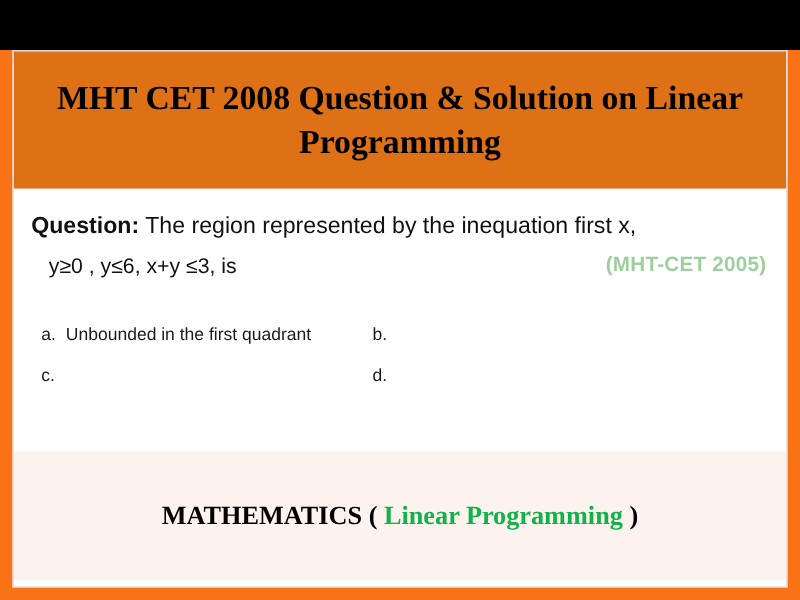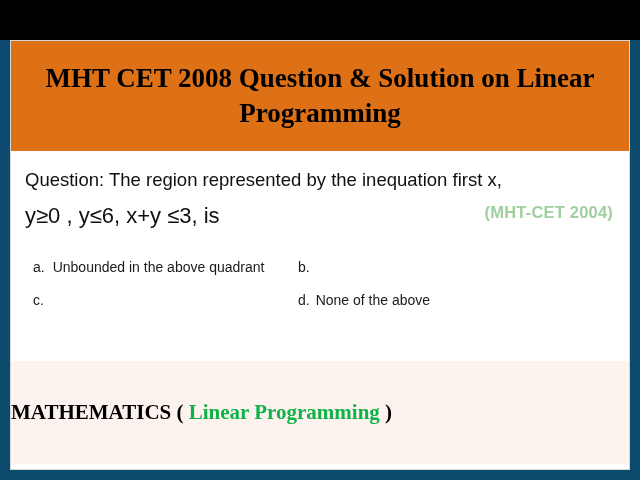--- a/index.html
+++ b/index.html
@@ -12,21 +12,21 @@
     background: #000000;
     font-family: "Liberation Sans", sans-serif;
     overflow: hidden;
   }
   .slide {
     position: absolute;
     left: 0;
     top: 40px;
     width: 640px;
     height: 440px;
-    background: #0c4a6e;
+    background: #f97316;
     box-sizing: border-box;
   }
   .card {
     position: absolute;
     left: 10px;
     top: 0px;
     width: 620px;
     height: 430px;
     background: #ffffff;
     border: 1px solid #d8d8d8;
@@ -66,28 +66,28 @@
   .question-line {
     position: absolute;
     left: 14px;
     top: 18px;
     width: 592px;
     font-size: 18.5px;
     color: #111111;
     line-height: 1.15;
   }
   .question-label {
-    font-weight: normal;
+    font-weight: bold;
   }
   .question-line2 {
     position: absolute;
-    left: 14px;
+    left: 28px;
     top: 52px;
     width: 592px;
-    font-size: 22px;
+    font-size: 17px;
     color: #111111;
   }
   .exam-tag {
     position: absolute;
     right: 16px;
     top: 52px;
     font-size: 16.5px;
     font-weight: bold;
     color: #9fcf9f;
     letter-spacing: 0.2px;
@@ -124,21 +124,21 @@
   }
   .footer-band {
     position: absolute;
     left: 0;
     top: 320px;
     width: 100%;
     height: 103px;
     background: #fdf3ee;
     display: flex;
     align-items: center;
-    justify-content: flex-start;
+    justify-content: center;
   }
   .footer-text {
     font-family: "Liberation Serif", serif;
     font-weight: bold;
     font-size: 21px;
     color: #000000;
     text-align: center;
   }
   .footer-topic {
     color: #12b24b;
@@ -156,39 +156,38 @@
 
     <div class="body-area">
 
       <div class="question-line">
         <span class="question-label">Question:</span>
         <span>The region represented by the inequation first x,</span>
       </div>
 
       <div class="question-line2">y≥0 , y≤6, x+y ≤3, is</div>
 
-      <div class="exam-tag">(MHT-CET 2004)</div>
+      <div class="exam-tag">(MHT-CET 2005)</div>
 
       <div class="options">
         <div class="opt-row">
           <div class="opt-a">
             <span class="opt-key">a.</span>
-            <span>Unbounded in the above quadrant</span>
+            <span>Unbounded in the first quadrant</span>
           </div>
           <div class="opt-b">
             <span class="opt-key-b">b.</span>
           </div>
         </div>
         <div class="opt-row">
           <div class="opt-a">
             <span class="opt-key">c.</span>
           </div>
           <div class="opt-b">
             <span class="opt-key-b">d.</span>
-            <span>None of the above</span>
           </div>
         </div>
       </div>
 
     </div>
 
     <div class="footer-band">
       <div class="footer-text">
         <span>MATHEMATICS (</span>
         <span class="footer-topic">Linear Programming</span>

